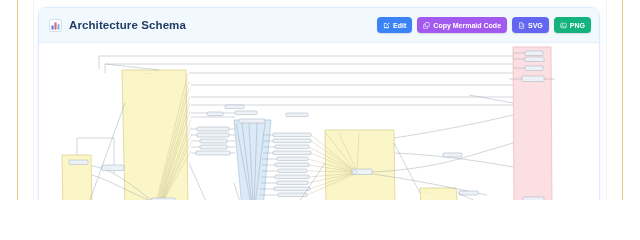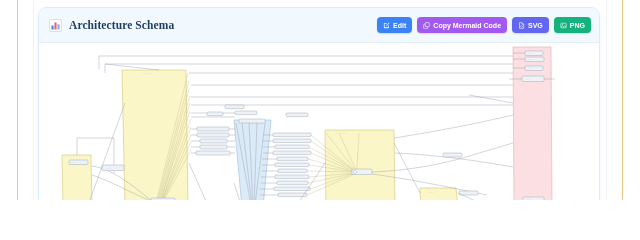--- a/index.html
+++ b/index.html
@@ -67,21 +67,20 @@
     padding: 0 8px 0 10px;
     box-sizing: border-box;
   }
 
   .title-group {
     display: flex;
     align-items: center;
     gap: 7px;
     flex: 1 1 auto;
     min-width: 0;
-    font-family: Liberation Serif, serif;
   }
 
   .doc-icon {
     width: 13px;
     height: 13px;
     flex: 0 0 auto;
     display: block;
   }
 
   .card-title {

